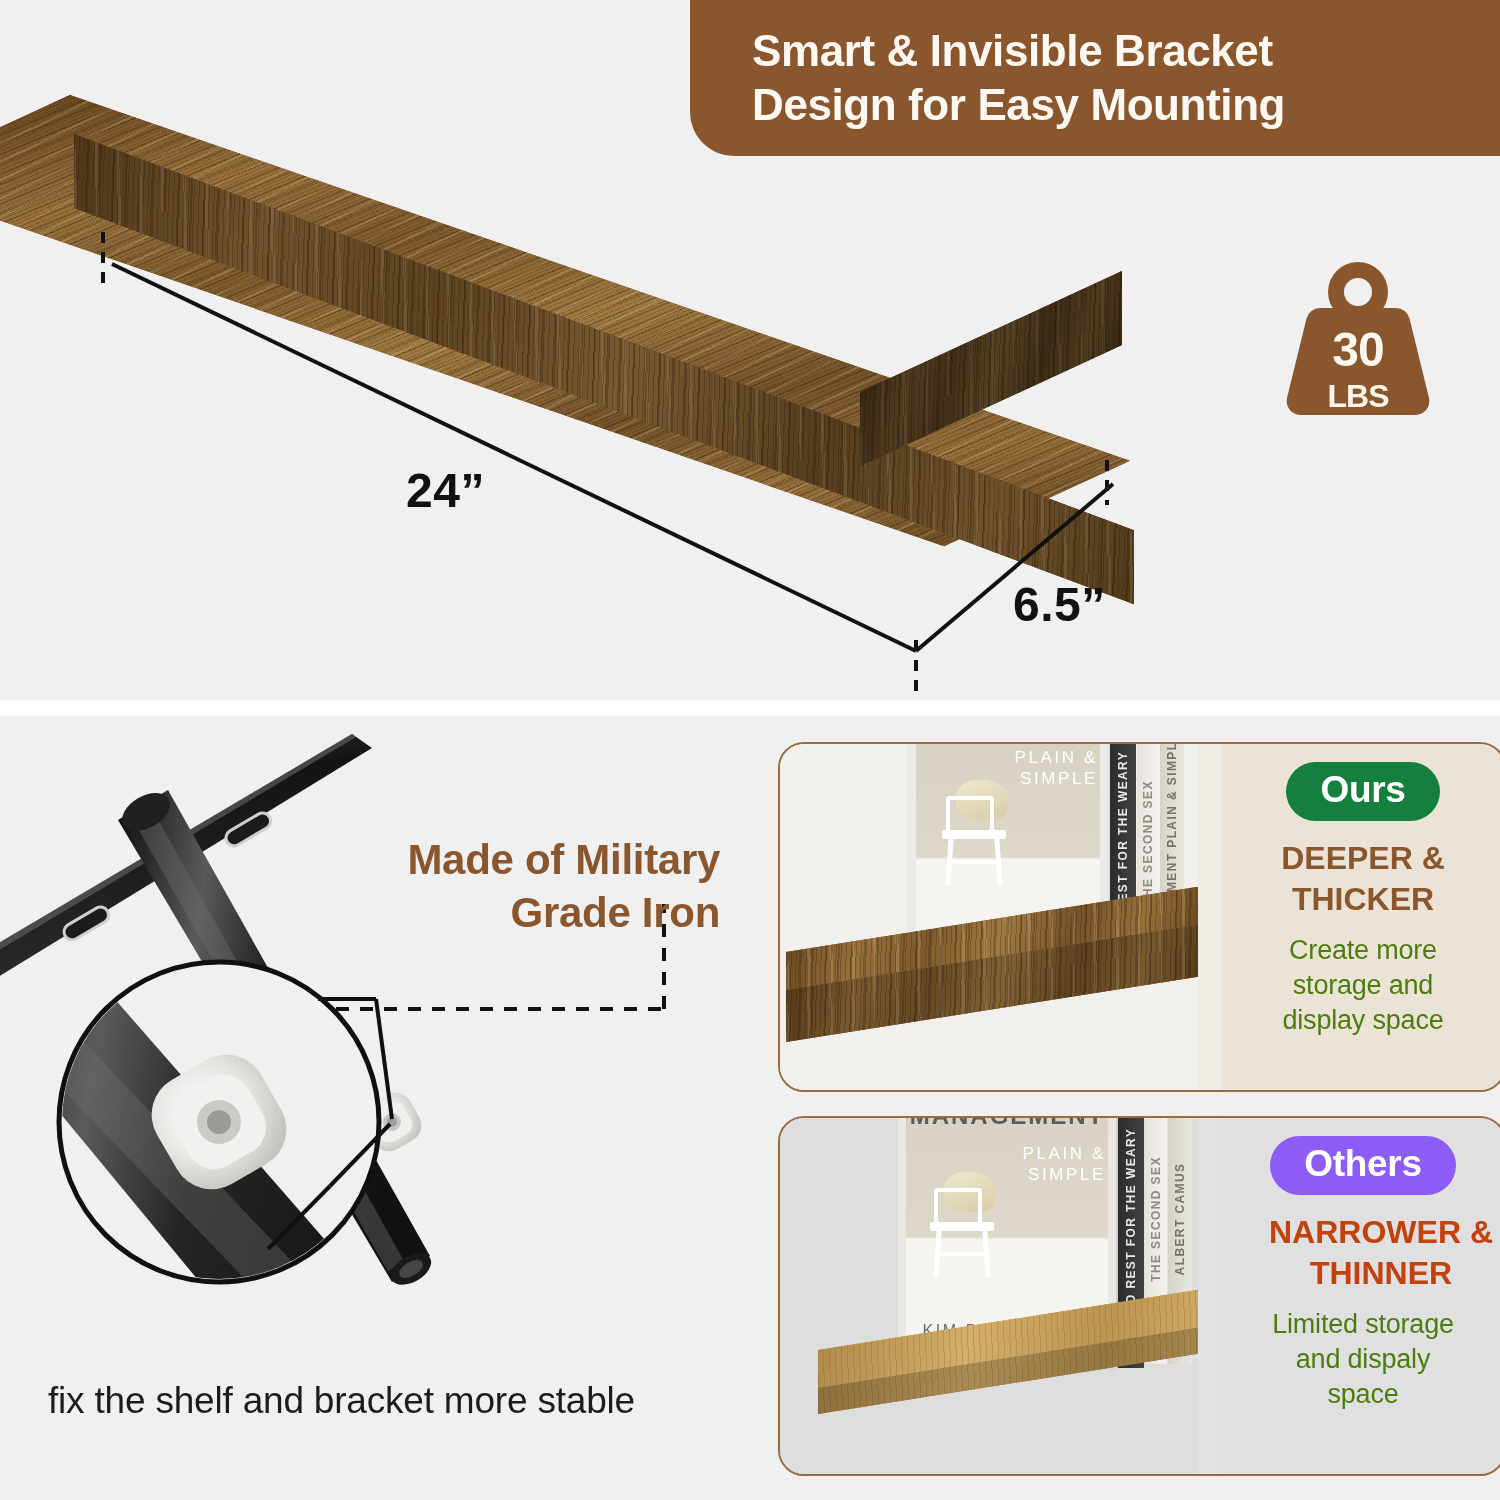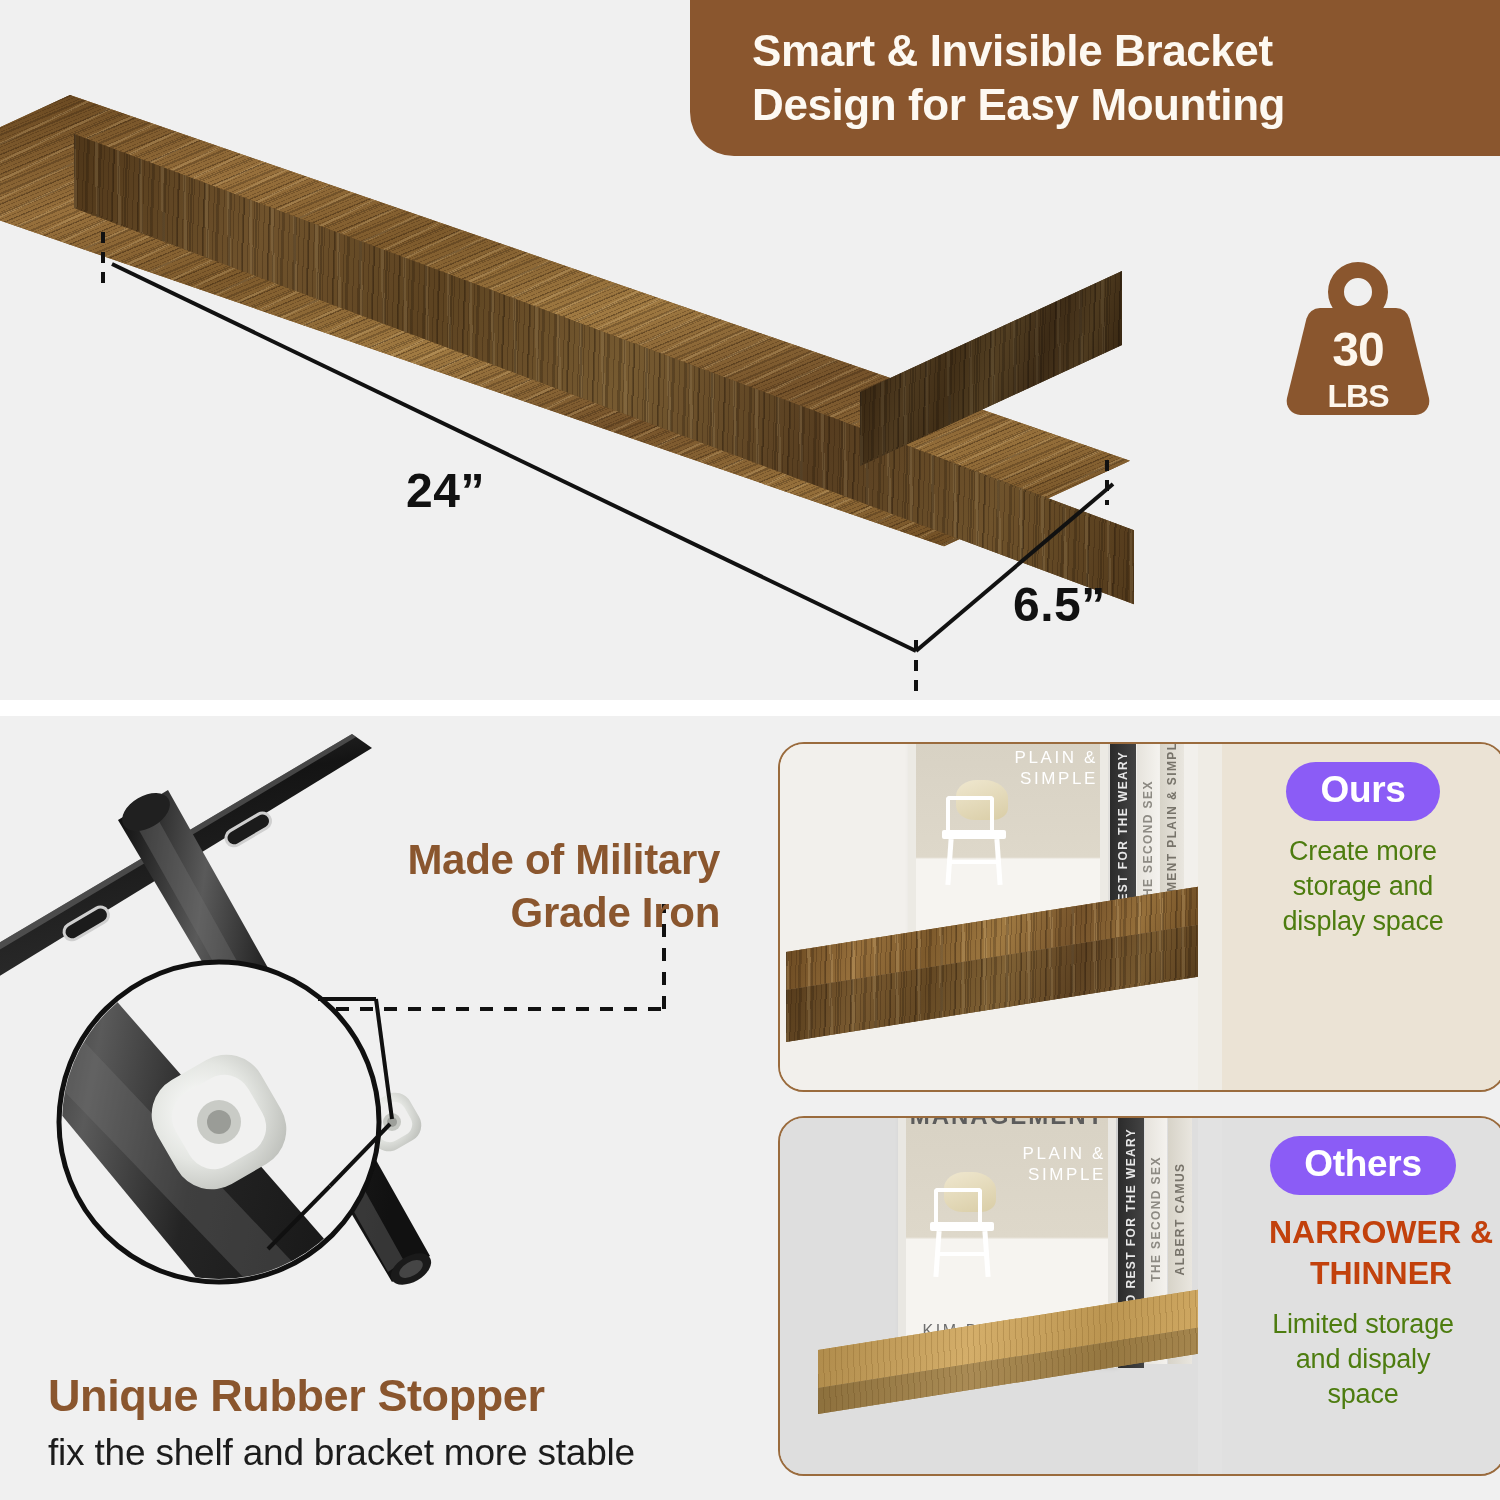--- a/index.html
+++ b/index.html
@@ -118,21 +118,21 @@
   .panel-photo{ position:absolute; left:0; top:0; bottom:0; width:418px; overflow:hidden; }
   .panel-info{ position:absolute; right:0; top:0; bottom:0; width:282px;
                display:flex; flex-direction:column; align-items:center; padding-top:18px; }
   #panel-ours  .panel-info{ background:#ebe3d5; }
   #panel-others .panel-info{ background:#e0e0e0; }
 
   .badge{
     border-radius:34px; padding:7px 34px 10px;
     color:#ffffff; font-weight:bold; font-size:37px; letter-spacing:-0.3px;
   }
-  #badge-ours{ background:#8b5cf6; }
+  #badge-ours{ background:#15803d; }
   #badge-others{ background:#8b5cf6; }
 
   .panel-head{
     margin-top:17px; text-align:center; font-weight:bold;
     font-size:32px; line-height:1.28; letter-spacing:0px;
   }
   #head-ours{ color:#8a562e; }
   #head-others{ color:#c2410c;margin-left:36px; }
 
   .panel-desc{
@@ -325,21 +325,20 @@
       </g>
     </svg>
 
     <div class="mil-head" id="mil-title">
       <div>Made of Military</div>
       <div>Grade Iron</div>
     </div>
   </div>
 
   <div id="caption-block">
-    <div id="cap-title">Unique Rubber Stopper</div>
     <div id="cap-sub">fix the shelf and bracket more stable</div>
   </div>
 
   <div class="compare-panel" id="panel-ours">
     <div class="panel-photo">
       <div class="scene" id="ours-bg"></div>
 
       <div class="bigbook" style="left:128px; top:-10px; width:200px; height:240px;">
         <div class="bb-inner"></div>
         <div class="chair" style="left:34px; top:62px;">
@@ -368,20 +367,24 @@
       </div>
 
       <div class="shelfblock" style="left:6px; top:208px; width:412px; height:100px;">
         <div class="sb-top woodtex"></div>
         <div class="sb-face woodtex" style="top:38px;"></div>
       </div>
     </div>
 
     <div class="panel-info">
       <div class="badge" id="badge-ours">Ours</div>
+      <div class="panel-head" id="head-ours">
+        <div>DEEPER &amp;</div>
+        <div>THICKER</div>
+      </div>
       <div class="panel-desc">
         <div>Create more</div>
         <div>storage and</div>
         <div>display space</div>
       </div>
     </div>
   </div>
 
   <div class="compare-panel" id="panel-others">
     <div class="panel-photo">

